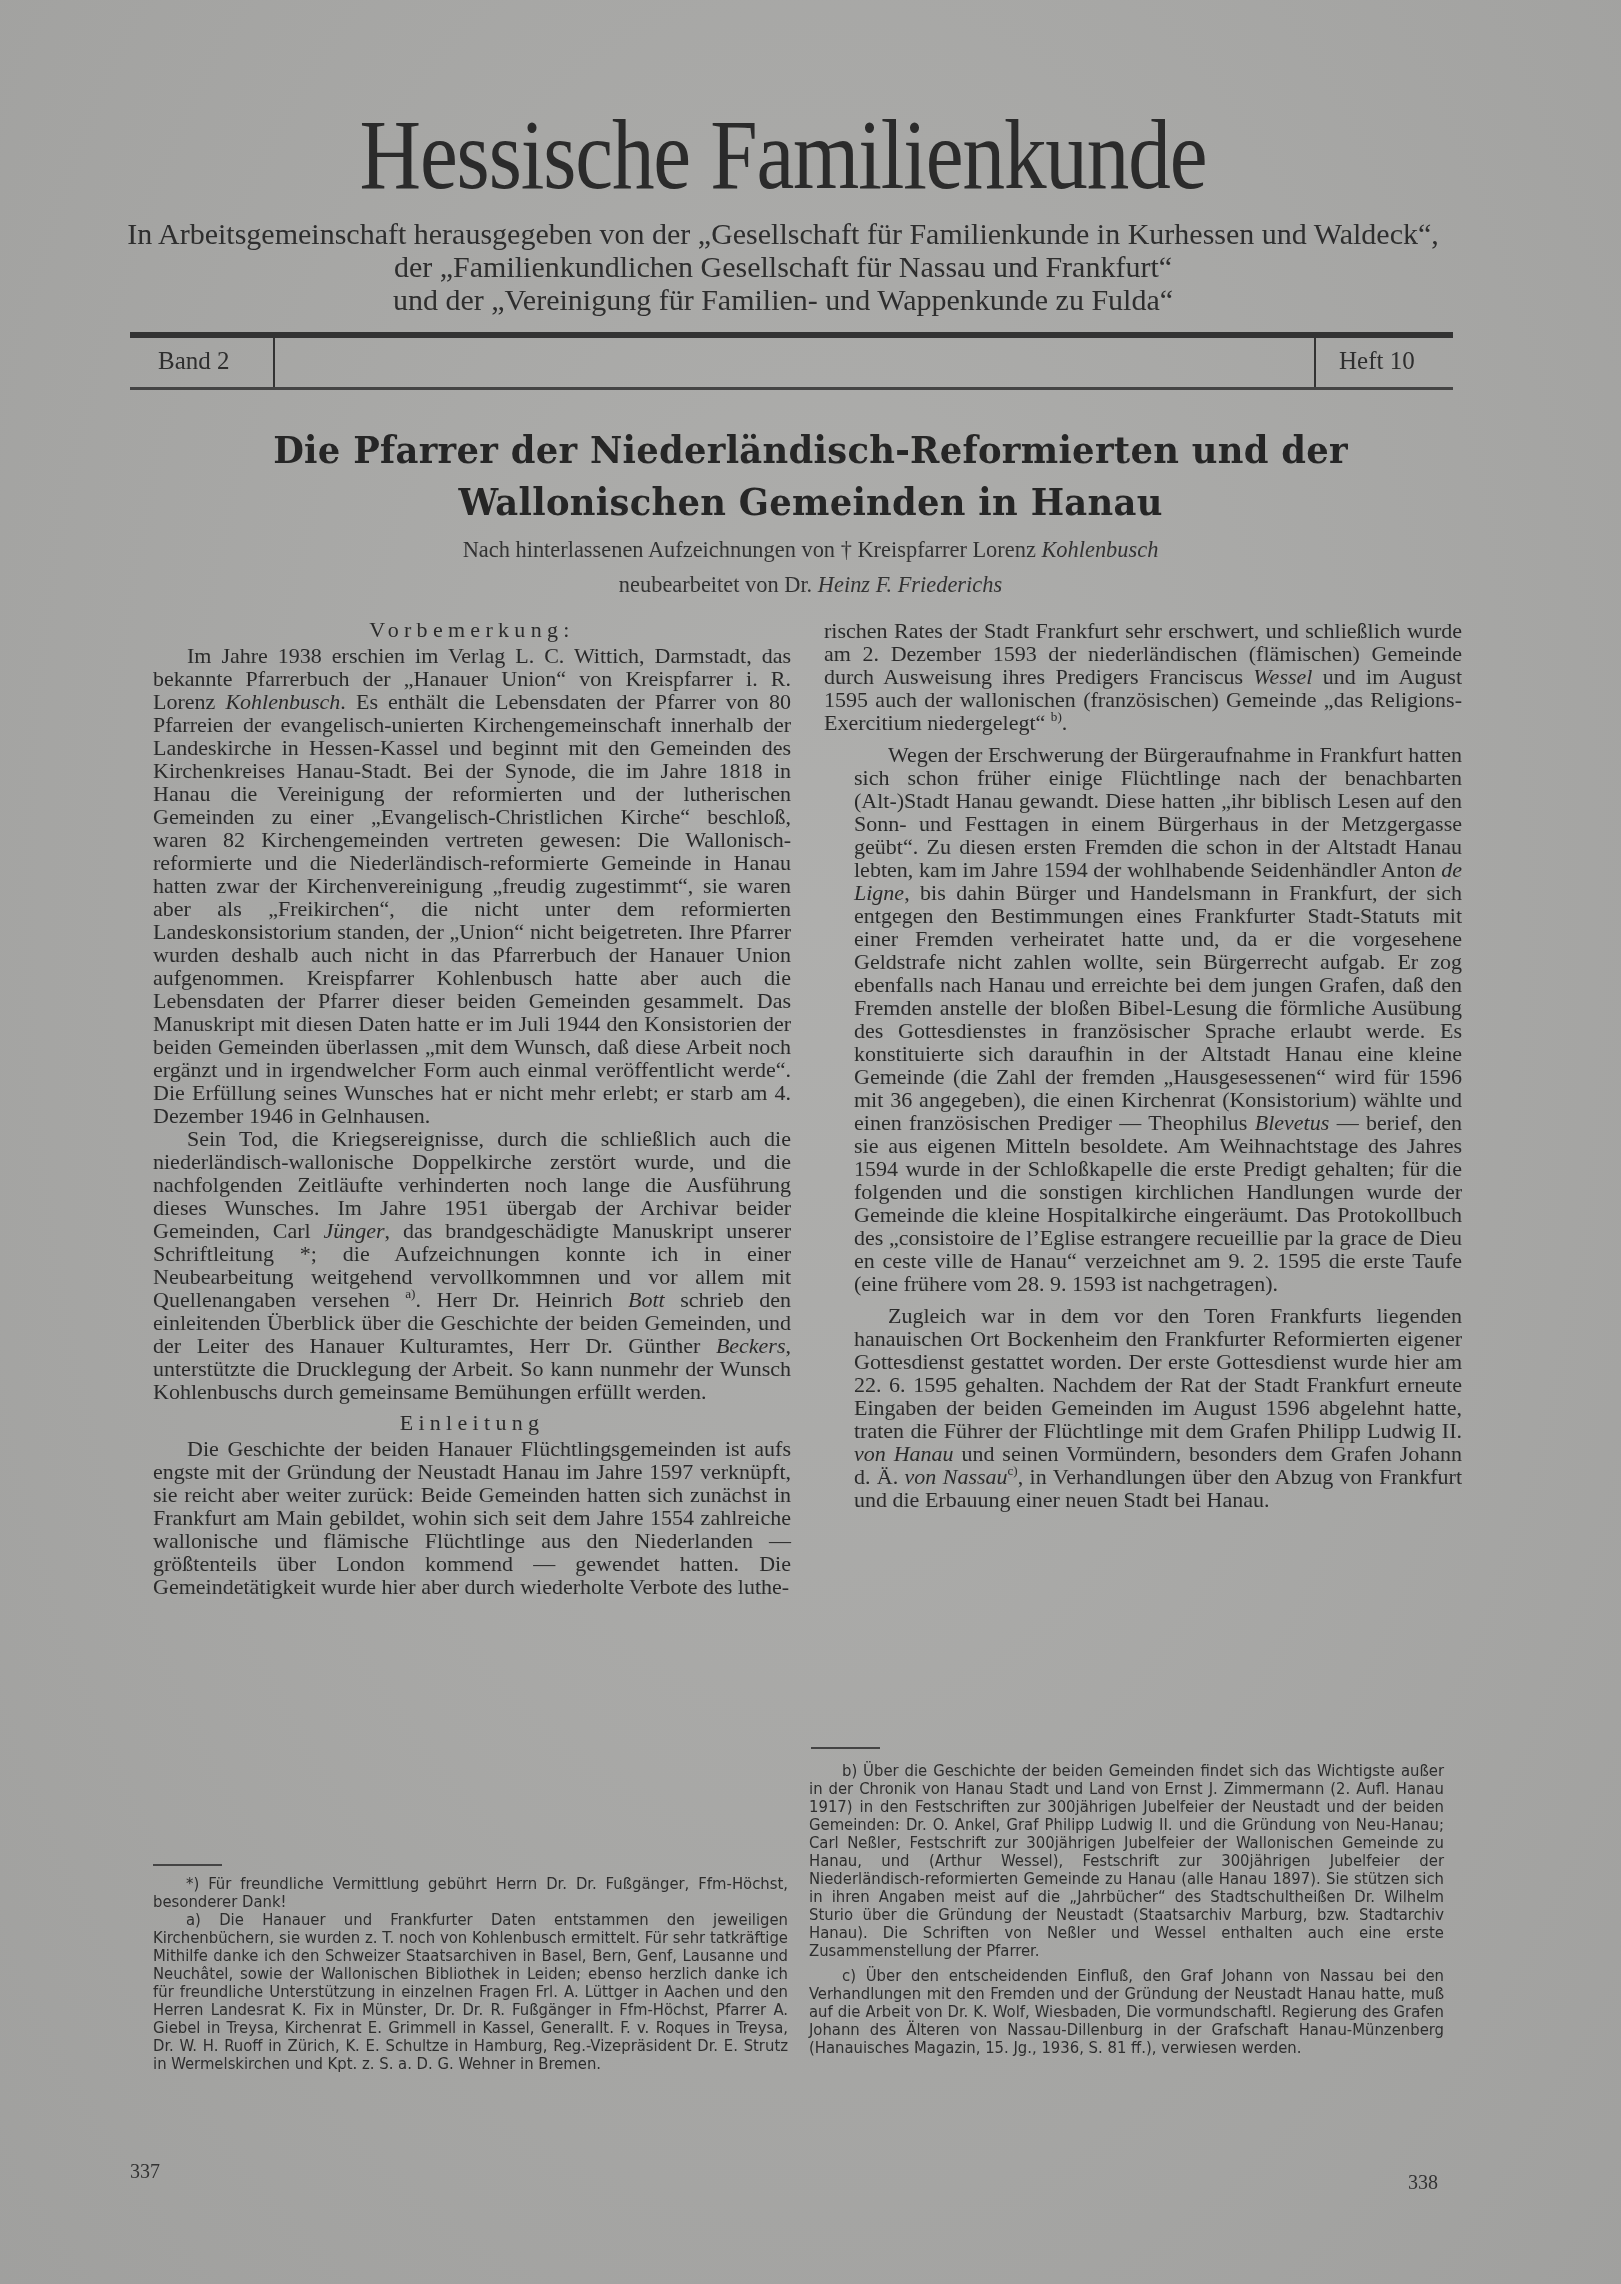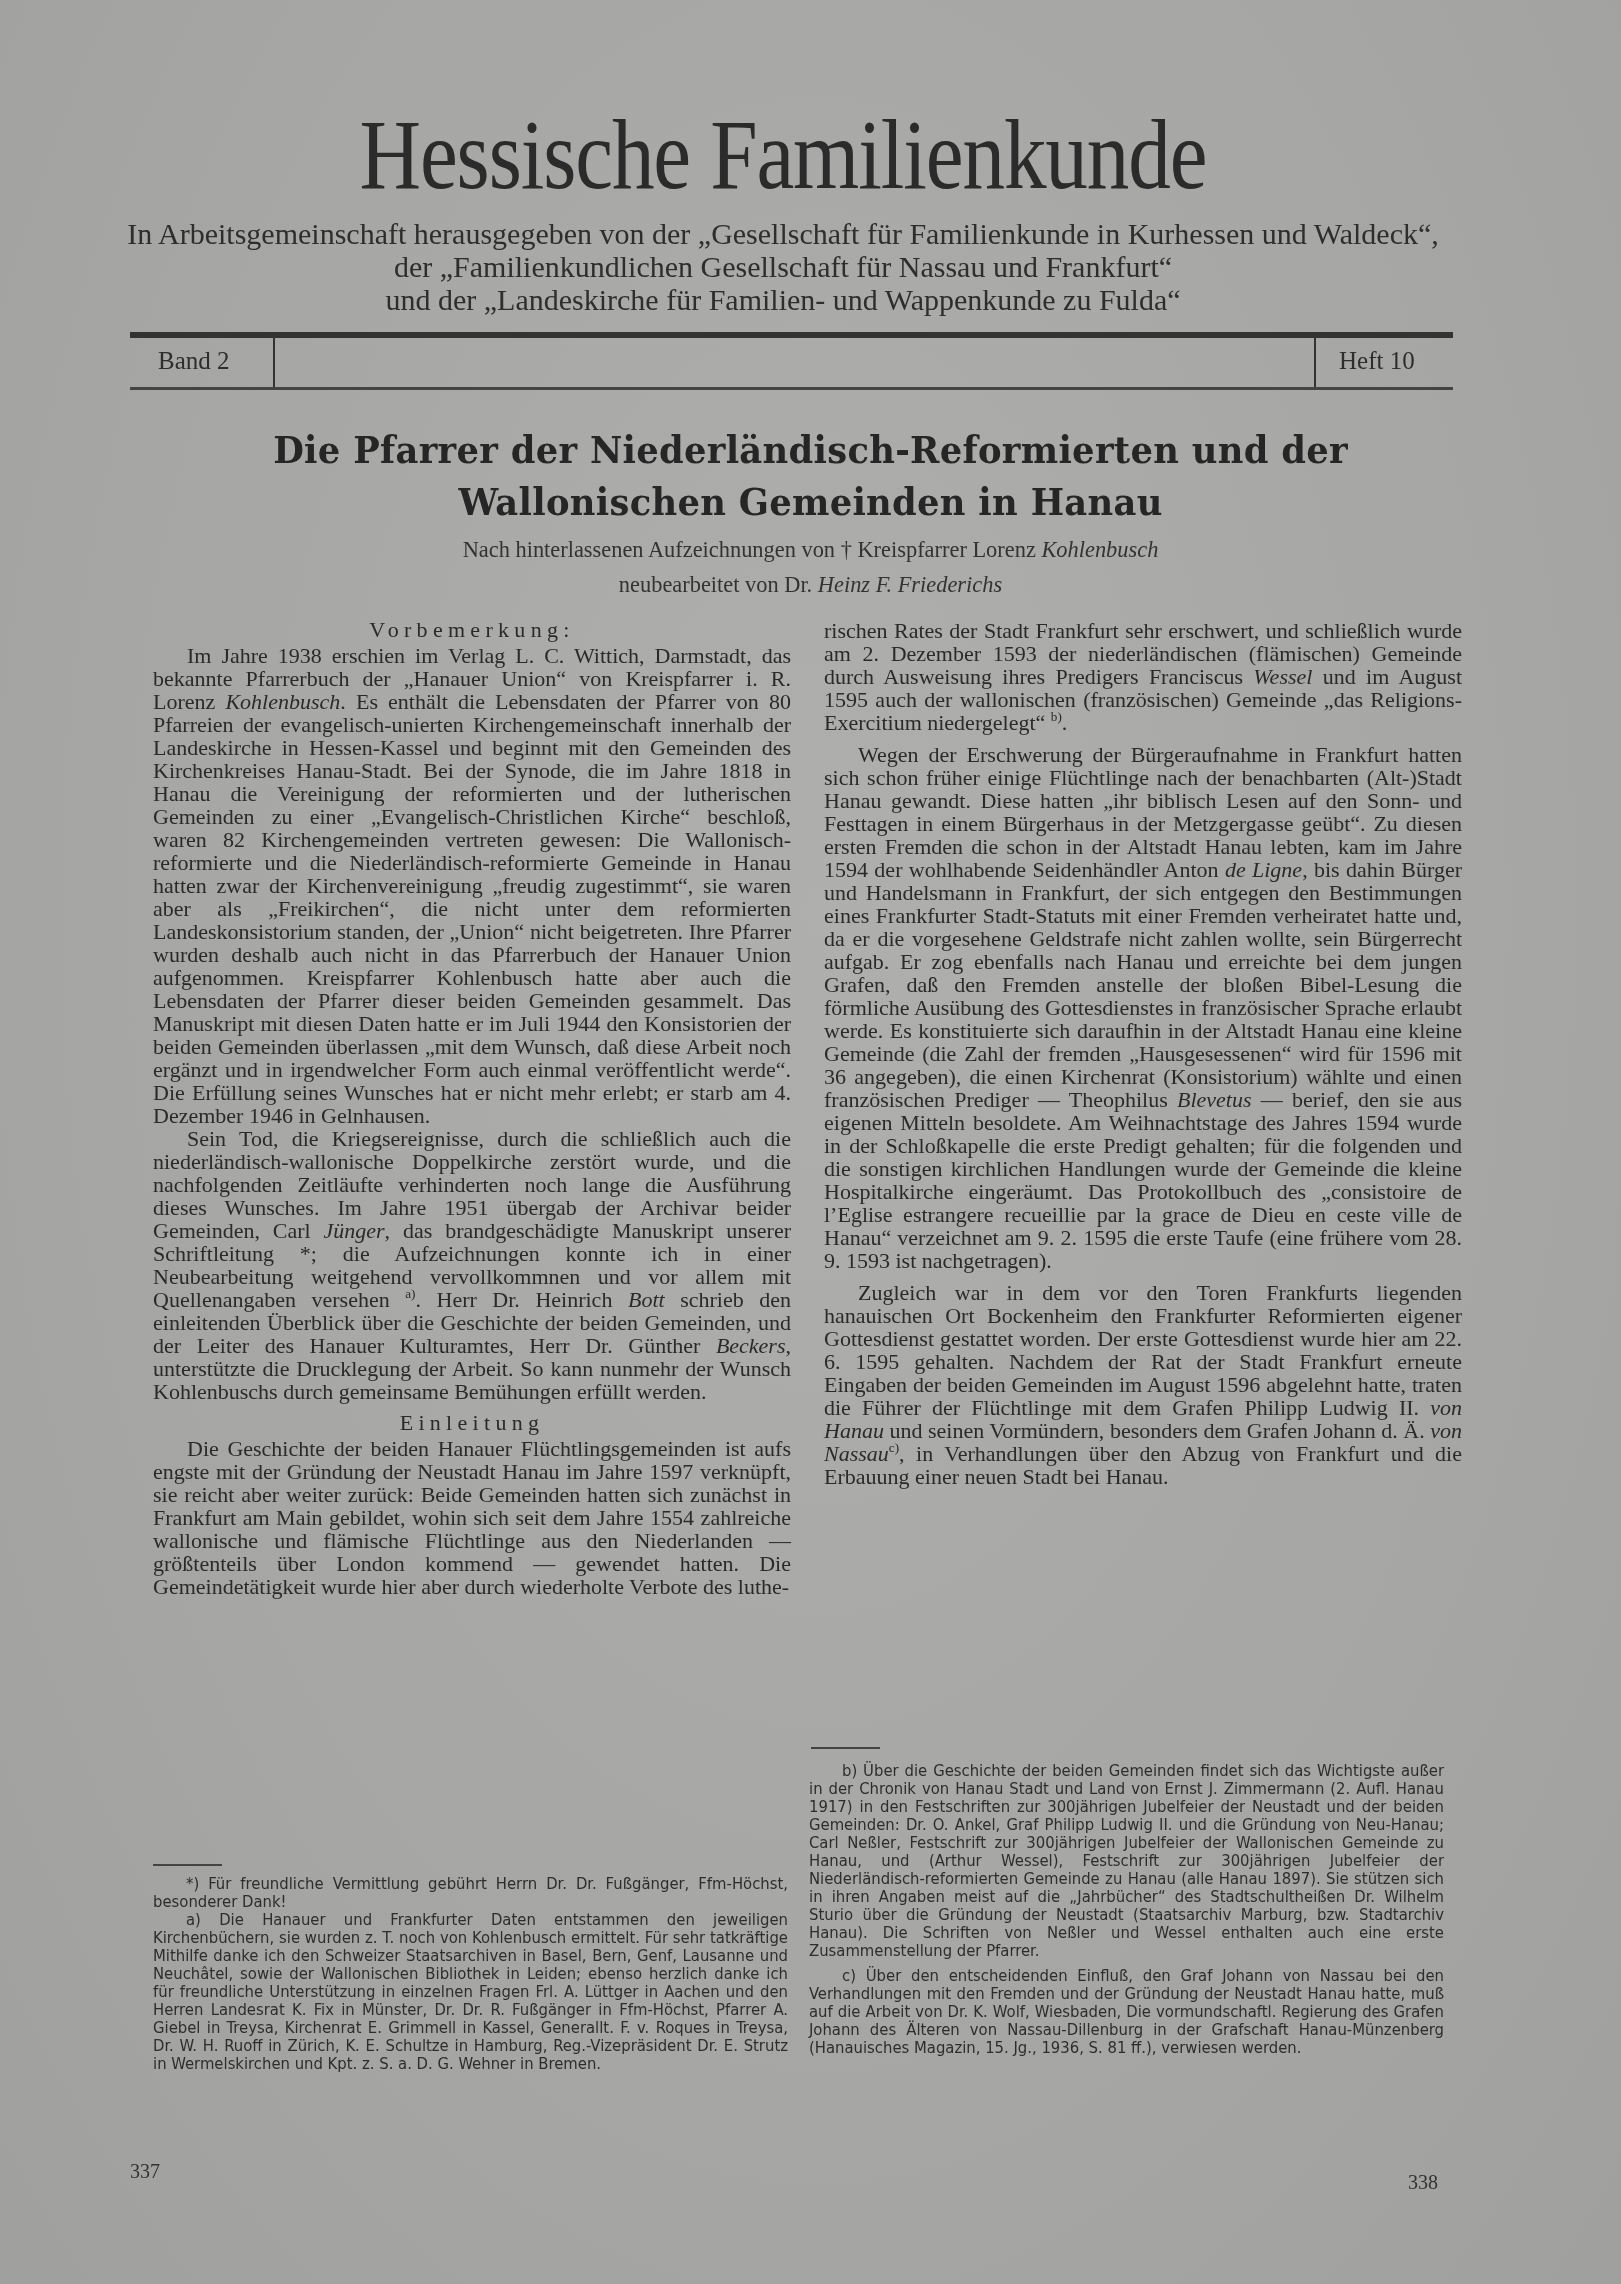--- a/index.html
+++ b/index.html
@@ -54,21 +54,21 @@
   }
   .byline i { font-style: italic; }
   .col {
     position: absolute; width: 638px;
     font-family: "Liberation Serif", serif;
     font-size: 22px; line-height: 23px; color: #2a2a2a;
     text-align: justify; hyphens: manual;
   }
   .col p { margin: 0; text-indent: 34px; }
   .col p.noindent { text-indent: 0; }
-  .col p.gap { margin-top: 9.2px; }
+  .col p.gap { margin-top: 9.2px; margin-left: 30px; }
   .col h3 {
     margin: 0; text-align: center; font-weight: normal;
     font-size: 22px; letter-spacing: 5.3px; line-height: 29px;
     font-family: "Liberation Serif", serif;
   }
   .fn {
     position: absolute; width: 635px;
     font-family: "DejaVu Sans Condensed", "DejaVu Sans", sans-serif;
     font-size: 16.5px; line-height: 18px; color: #2d2d2d;
     text-align: justify;
@@ -80,21 +80,21 @@
   sup { font-size: 0.6em; line-height: 0; vertical-align: 0.7em; }
 </style>
 </head>
 <body>
 
 <div class="page">
 
   <div class="abs journal-title">Hessische Familienkunde</div>
   <div class="abs subtitle" style="top:217px">In Arbeitsgemeinschaft herausgegeben von der „Gesellschaft für Familienkunde in Kurhessen und Waldeck“,</div>
   <div class="abs subtitle" style="top:250px">der „Familienkundlichen Gesellschaft für Nassau und Frankfurt“</div>
-  <div class="abs subtitle" style="top:283px">und der „Landeskirche für Familien- und Wappenkunde zu Fulda“</div>
+  <div class="abs subtitle" style="top:283px">und der „Vereinigung für Familien- und Wappenkunde zu Fulda“</div>
 
   <div class="abs masthead">
     <div class="rule-top"></div>
     <div class="vdiv" style="left:143px"></div>
     <div class="vdiv" style="left:1184px"></div>
     <div class="mh-text" style="left:28px">Band 2</div>
     <div class="mh-text" style="left:1209px">Heft 10</div>
     <div class="rule-bot"></div>
   </div>
 

